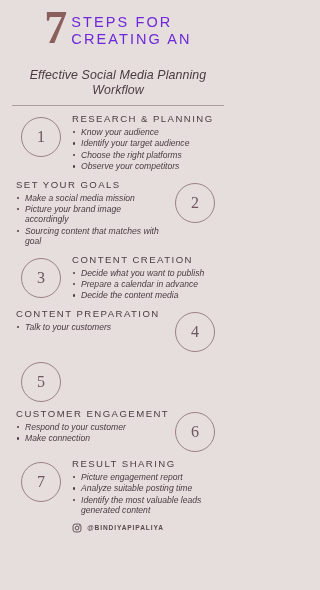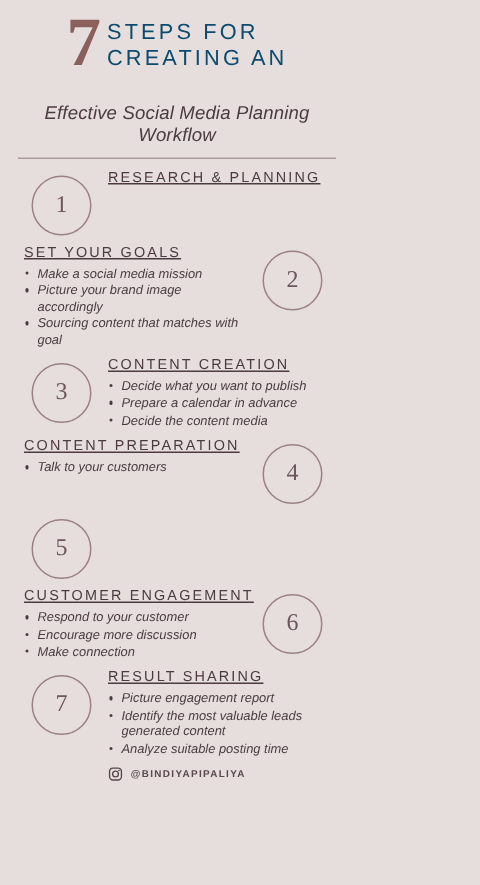--- a/index.html
+++ b/index.html
@@ -24,21 +24,21 @@
     color:#8a5f5c;
     letter-spacing:-1px;
     margin-right:5px;
     margin-top:-2px;
   }
   .title-lines { padding-top:3px; }
   .title-line {
     font-size:14.5px;
     letter-spacing:2.1px;
     line-height:17px;
-    color:#0c4a6e;
+    color:#6d28d9;
     white-space:nowrap;
   }
   .subtitle {
     text-align:center;
     font-style:italic;
     font-size:12.4px;
     line-height:15px;
     color:#4b3b40;
     margin-top:20px;
     letter-spacing:0.1px;
@@ -71,21 +71,20 @@
   }
   .body { flex:1 1 auto; min-width:0; }
   .step.rev .body { text-align:left; }
 
   .step-title {
     font-size:9.6px;
     letter-spacing:1.45px;
     color:#4b3b40;
     margin-bottom:3px;
     white-space:nowrap;
-    text-decoration:underline;
   }
   ul.points { list-style:none; margin:0; padding:0; }
   ul.points li {
     position:relative;
     padding-left:9px;
     font-style:italic;
     font-size:8.6px;
     line-height:10.4px;
     color:#4b3b40;
     margin-bottom:1px;
@@ -135,20 +134,26 @@
   </div>
 
   <div class="steps">
 
     <div class="step">
       <div class="circle-wrap">
         <div class="circle">1</div>
       </div>
       <div class="body">
         <div class="step-title">RESEARCH &amp; PLANNING</div>
+        <ul class="points">
+          <li>Know your audience</li>
+          <li>Identify your target audience</li>
+          <li>Choose the right platforms</li>
+          <li>Observe your competitors</li>
+        </ul>
       </div>
     </div>
 
     <div class="step rev">
       <div class="circle-wrap">
         <div class="circle">2</div>
       </div>
       <div class="body">
         <div class="step-title">SET YOUR GOALS</div>
         <ul class="points">
@@ -192,36 +197,35 @@
     </div>
 
     <div class="step rev">
       <div class="circle-wrap">
         <div class="circle">6</div>
       </div>
       <div class="body">
         <div class="step-title">CUSTOMER ENGAGEMENT</div>
         <ul class="points">
           <li>Respond to your customer</li>
-          <li>Encourage more discussion</li>
           <li>Make connection</li>
         </ul>
       </div>
     </div>
 
     <div class="step">
       <div class="circle-wrap">
         <div class="circle">7</div>
       </div>
       <div class="body">
         <div class="step-title">RESULT SHARING</div>
         <ul class="points">
           <li>Picture engagement report</li>
+          <li>Analyze suitable posting time</li>
           <li>Identify the most valuable leads generated content</li>
-          <li>Analyze suitable posting time</li>
         </ul>
       </div>
     </div>
 
   </div>
 
   <div class="footer">
     <span class="ig-icon-wrap">
       <svg class="ig-icon" viewBox="0 0 24 24" fill="none" stroke="#5b474c" stroke-width="2.2">
         <rect x="2.5" y="2.5" width="19" height="19" rx="5.5"></rect>

